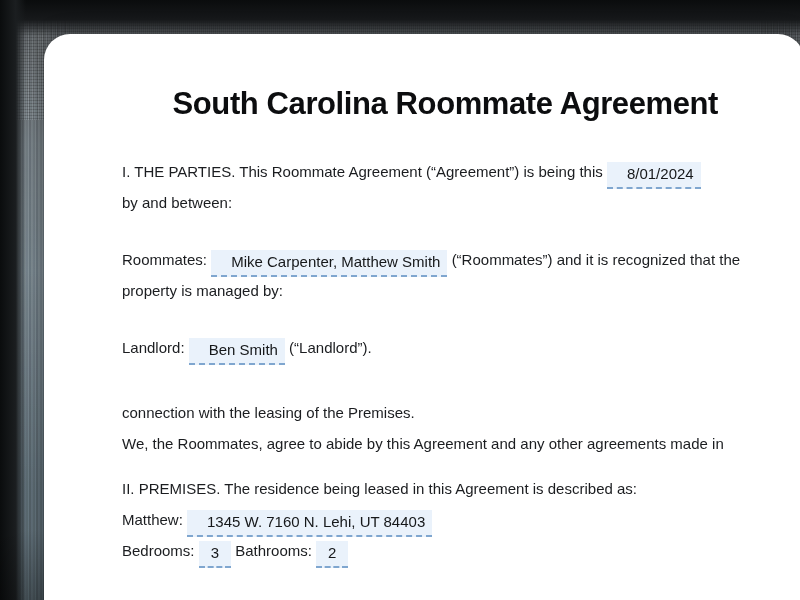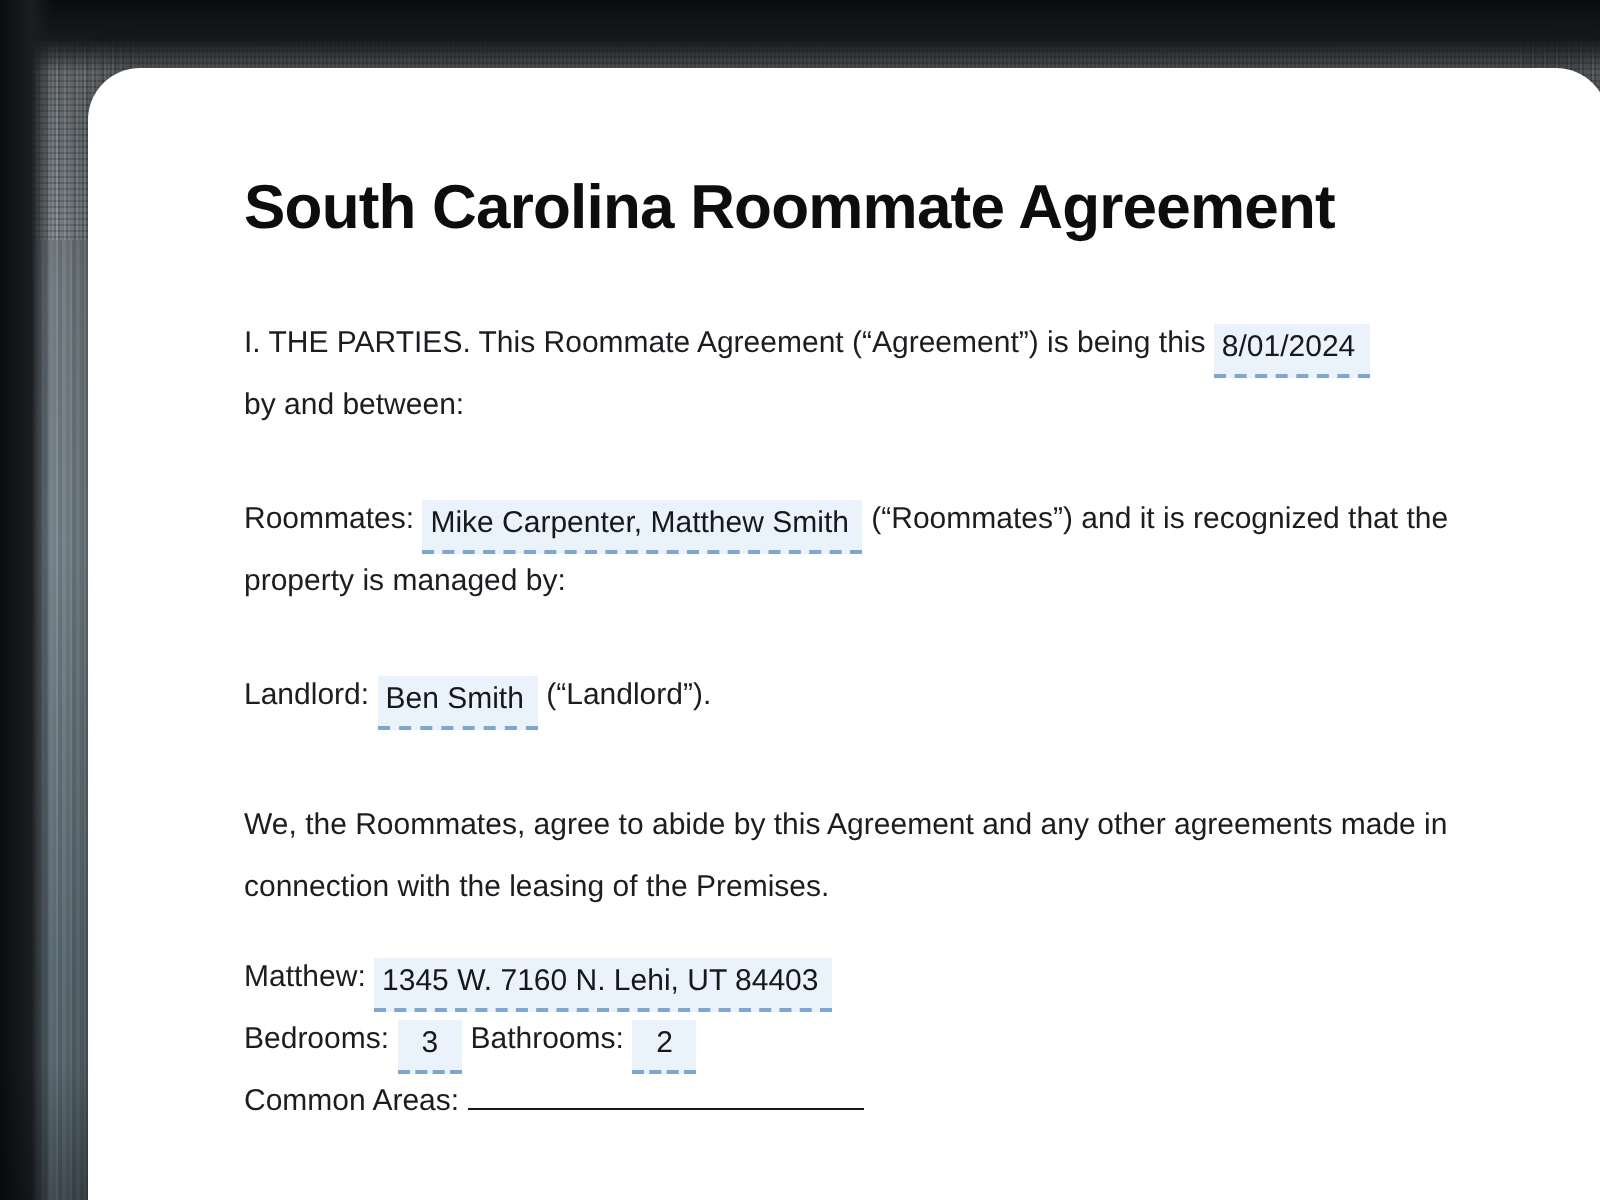--- a/index.html
+++ b/index.html
@@ -112,41 +112,41 @@
   .doc-body {
     padding: 34px 46px 0 78px;
     box-sizing: border-box;
     color: #16181a;
   }
 
   .doc-title {
     font-size: 31px;
     font-weight: bold;
     letter-spacing: -0.4px;
-    text-align: left;
+    text-align: right;
     margin: 18px 0 0 0;
     padding-right: 40px;
     color: #0c0d0f;
   }
 
   .para {
     font-size: 15px;
     line-height: 31px;
     color: #1b1d20;
     margin: 0;
   }
 
   .block-gap-lg { height: 34px; }
   .block-gap-md { height: 26px; }
   .block-gap-sm { height: 14px; }
 
   
   .field {
     display: inline-block;
-    padding: 1px 7px 2px 4px;
+    padding: 1px 7px 2px 20px;
     background: #eaf2fb;
     border-bottom: 2px dashed #7fa6cf;
     color: #16181a;
     font-size: 15px;
     line-height: 22px;
     vertical-align: baseline;
     position: relative;
     top: 2px;
   }
 
@@ -200,38 +200,35 @@
       <div class="block-gap-md"></div>
 
       <p class="para">
         <span>Landlord:</span>
         <span class="field">Ben Smith</span>
         <span>(“Landlord”).</span>
       </p>
 
       <div class="block-gap-lg"></div>
 
+      <p class="para">connection with the leasing of the Premises.</p>
       <p class="para">We, the Roommates, agree to abide by this Agreement and any other agreements made in</p>
-      <p class="para">connection with the leasing of the Premises.</p>
 
       <div class="block-gap-sm"></div>
 
+      <p class="para">II. PREMISES. The residence being leased in this Agreement is described as:</p>
 
       <p class="para">
         <span>Matthew:</span>
         <span class="field">1345 W. 7160 N. Lehi, UT 84403</span>
       </p>
 
       <p class="para">
         <span>Bedrooms:</span>
         <span class="field narrow">3</span>
         <span>Bathrooms:</span>
         <span class="field narrow">2</span>
       </p>
 
-      <p class="para">
-        <span>Common Areas:</span>
-        <span class="blank-line"></span>
-      </p>
 
     </div>
   </div>
 </div>
 
 </body></html>

